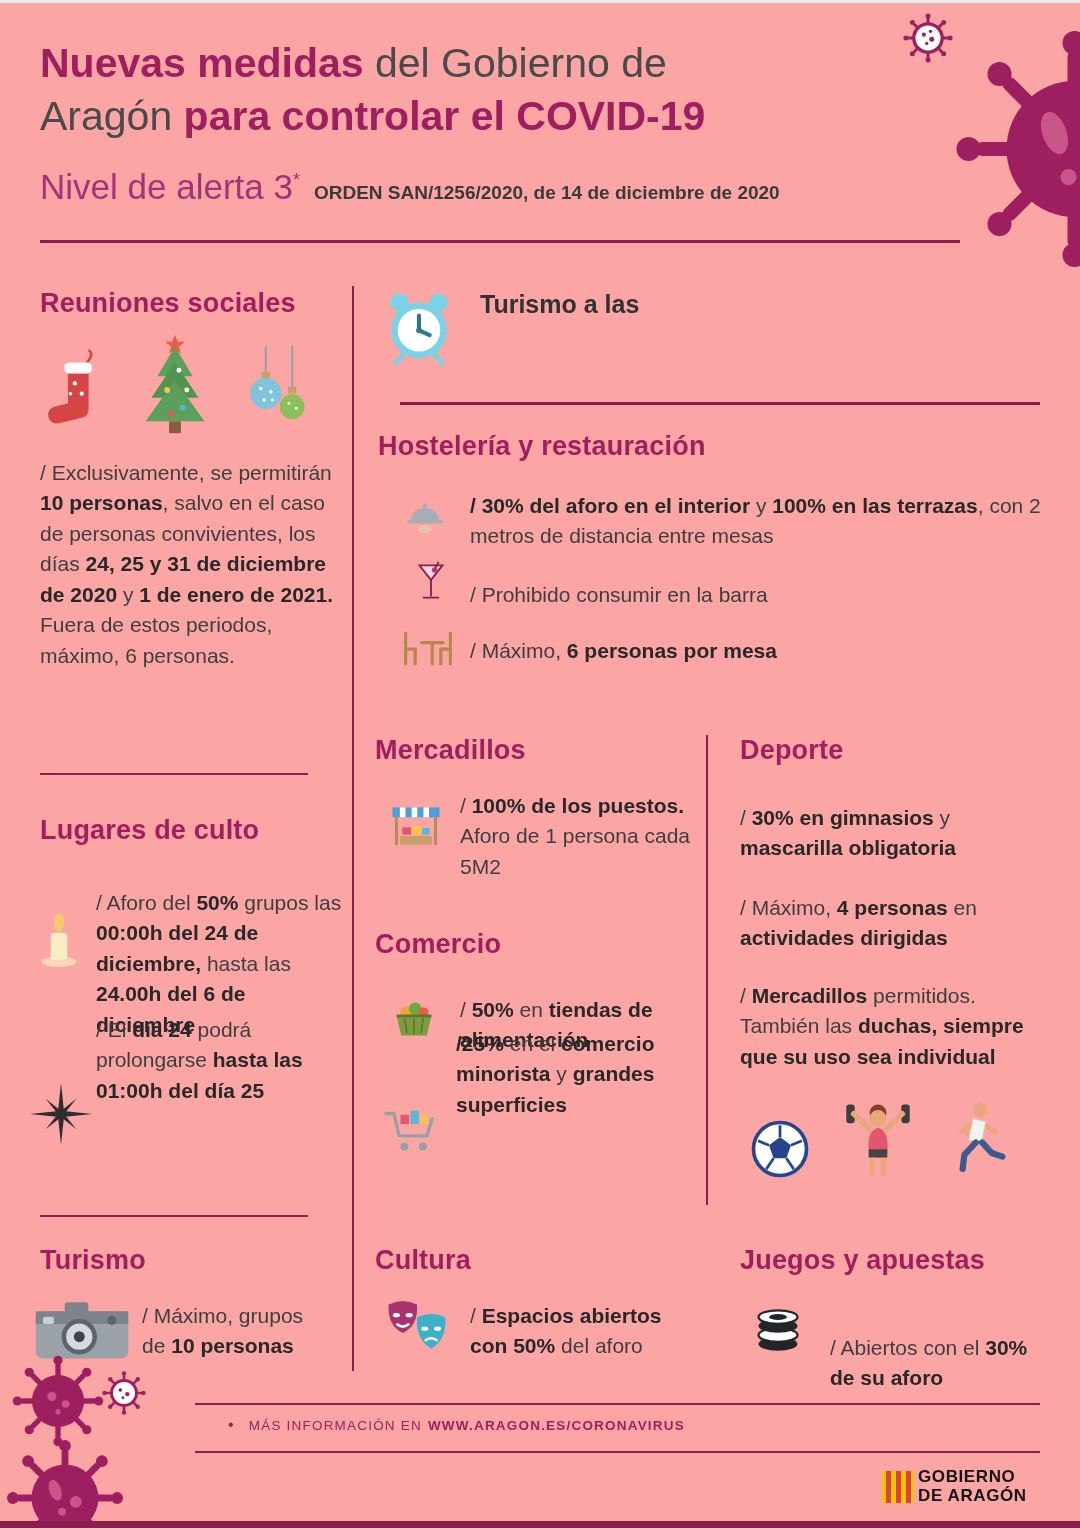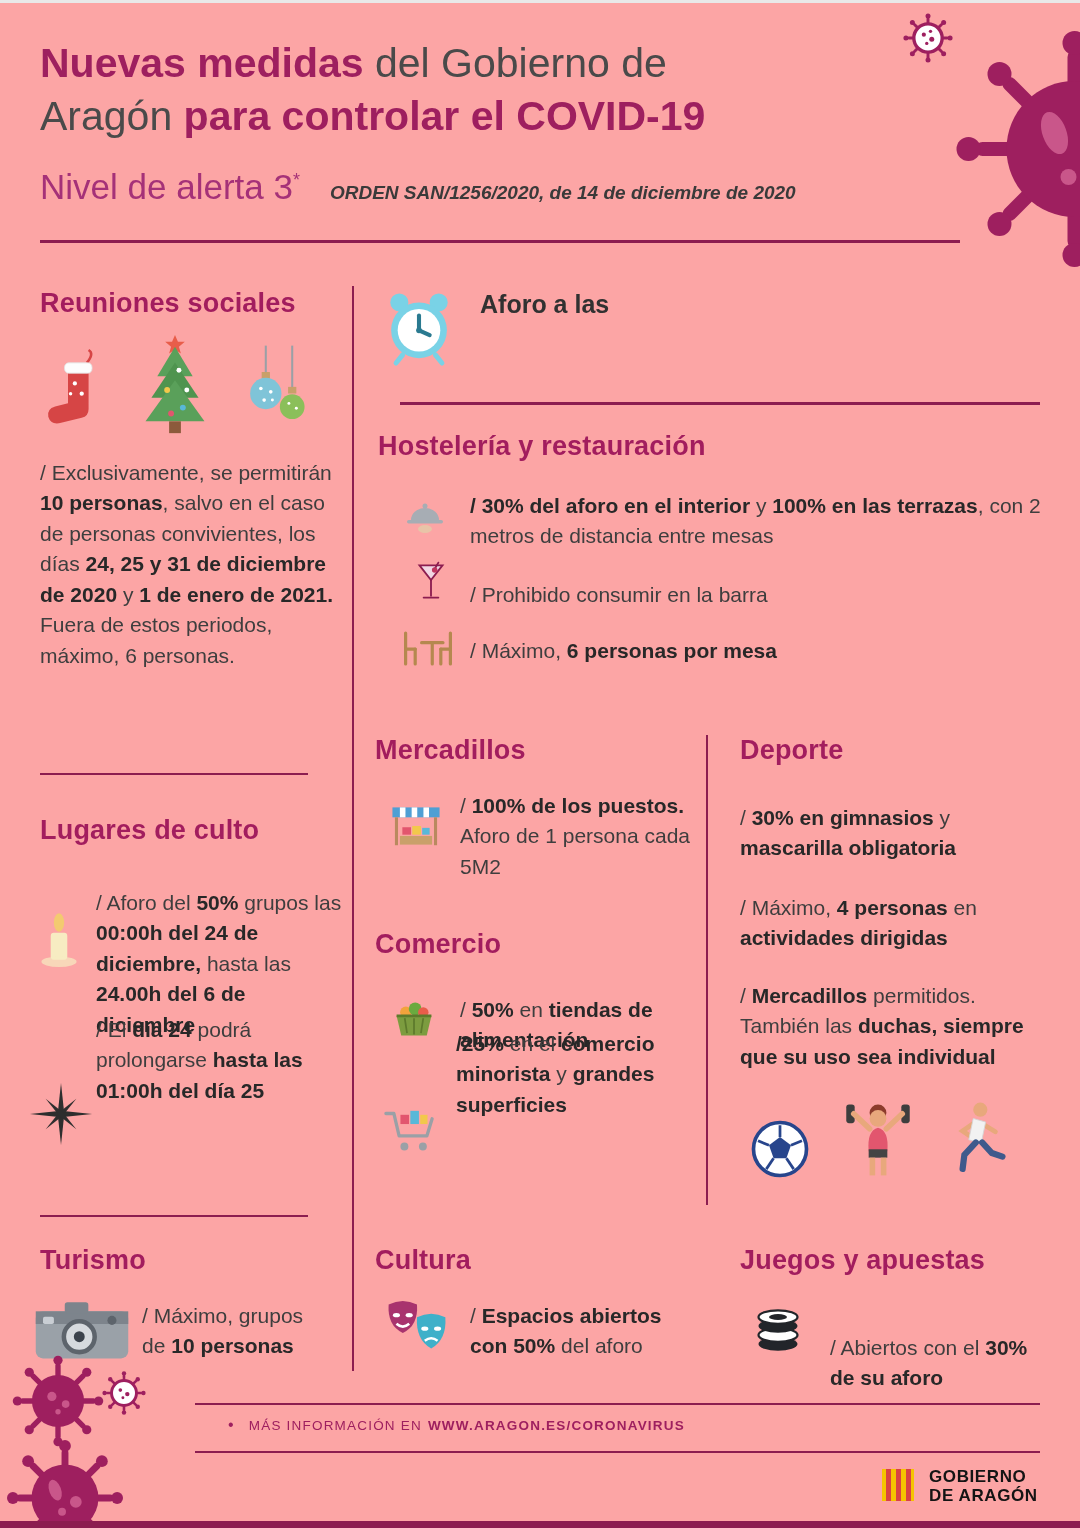--- a/index.html
+++ b/index.html
@@ -5,40 +5,40 @@
   *{margin:0;padding:0;box-sizing:border-box}
   body{background:#e9e9e9;font-family:"Liberation Sans","DejaVu Sans",sans-serif}
   .page{position:relative;width:1080px;height:1528px;margin:3px auto;background:#fca5a5;overflow:hidden;color:#3e3e3e}
   .abs{position:absolute}
   svg{display:block;width:100%;height:100%}
 
   
   .title{font-size:41px;line-height:53px;font-weight:bold}
   .mg{color:#9e1f5f;font-weight:bold}
   .gy{color:#4a4a4a;font-weight:normal}
-  .alert-row{margin-top:24px;display:flex;align-items:baseline;gap:30px}
+  .alert-row{margin-top:24px;display:flex;align-items:baseline;gap:14px}
   .alert{font-size:35px;color:#a53178}
   .alert sup{font-size:18px;color:#a53178}
-  .order{font-size:19px;font-style:italic;font-weight:bold;color:#3a3a3a}
+  .order{font-size:19px;font-weight:bold;color:#3a3a3a}
   .rule{background:#8c1d50}
 
   
   .heading{font-size:27px;font-weight:bold;color:#a21d5e;letter-spacing:.2px}
   .txt{font-size:21px;line-height:1.45;color:#3e3e3e}
   .txt .b,.b{font-weight:bold;color:#282828}
 
   
   .closure-intro{font-size:25px;font-weight:bold;color:#313131}
   .closure-time{font-size:38px;font-weight:bold;color:#9e1f5f}
   .closure-scope{font-size:22px;font-weight:bold;color:#313131}
 
   
   .footer-info{display:flex;align-items:center;gap:14px;font-size:13.5px;letter-spacing:1.2px;color:#9e1f5f}
   .footer-info .url{font-weight:bold;color:#9e1f5f}
-  .logo{display:flex;align-items:flex-start;gap:13px}
+  .logo{display:flex;align-items:flex-end;gap:2px}
   .logo-text{font-size:17px;font-weight:bold;color:#141414;letter-spacing:.6px;line-height:19px}
   .bottom-bar{position:absolute;left:0;top:1518px;width:1080px;height:10px;background:#8c1d50;z-index:5}
   .icons-row{display:flex;align-items:flex-end;gap:28px}
 </style>
 </head>
 <body>
 
 <div class="page">
 
   <header class="abs" style="left:40px;top:34px;width:840px">
@@ -230,21 +230,21 @@
         <circle cx="50" cy="54" r="34" fill="#79d2e6"></circle>
         <circle cx="50" cy="54" r="26" fill="#fff"></circle>
         <g stroke="#2a7a90" stroke-width="5" stroke-linecap="round">
           <line x1="50" y1="54" x2="50" y2="36"></line>
             <line x1="50" y1="54" x2="63" y2="60"></line>
         </g>
         <circle cx="50" cy="54" r="3.5" fill="#2a7a90"></circle>
       </svg>
     </span>
     <div class="abs" style="left:480px;top:287px;width:560px">
-      <div class="closure-intro">Aforo a las</div>
+      <div class="closure-intro">Turismo a las</div>
     </div>
   </section>
   <div class="rule abs" style="left:400px;top:399px;width:640px;height:2.5px"></div>
 
   <section>
     <h2 class="heading abs" style="left:378px;top:428px">Hostelería y restauración</h2>
     <span class="abs" style="left:396px;top:488px;width:58px;height:50px">
       <svg viewBox="0 0 100 100">
         <g fill="#a7adb4">
           <path d="M22 58 a28 24 0 0 1 56 0 z"></path>

